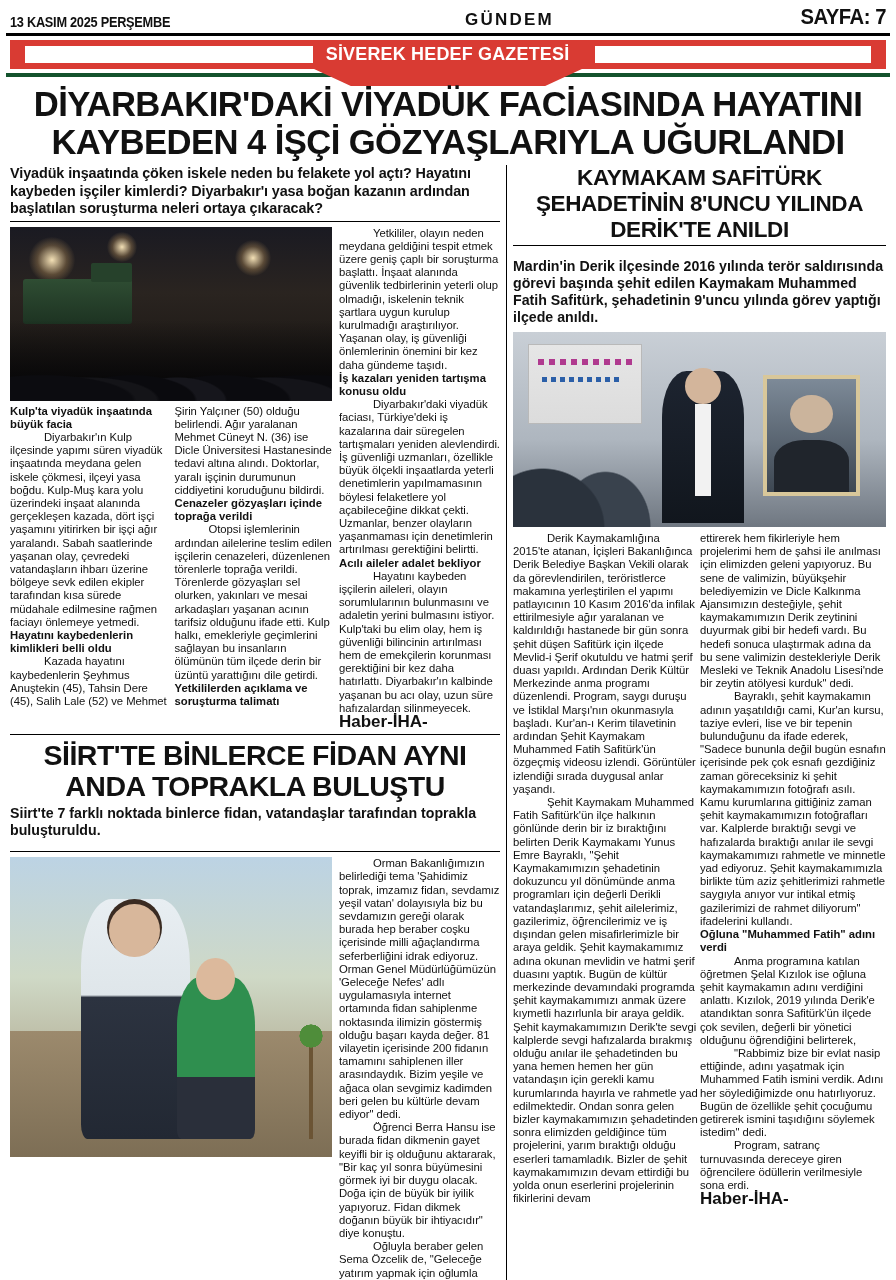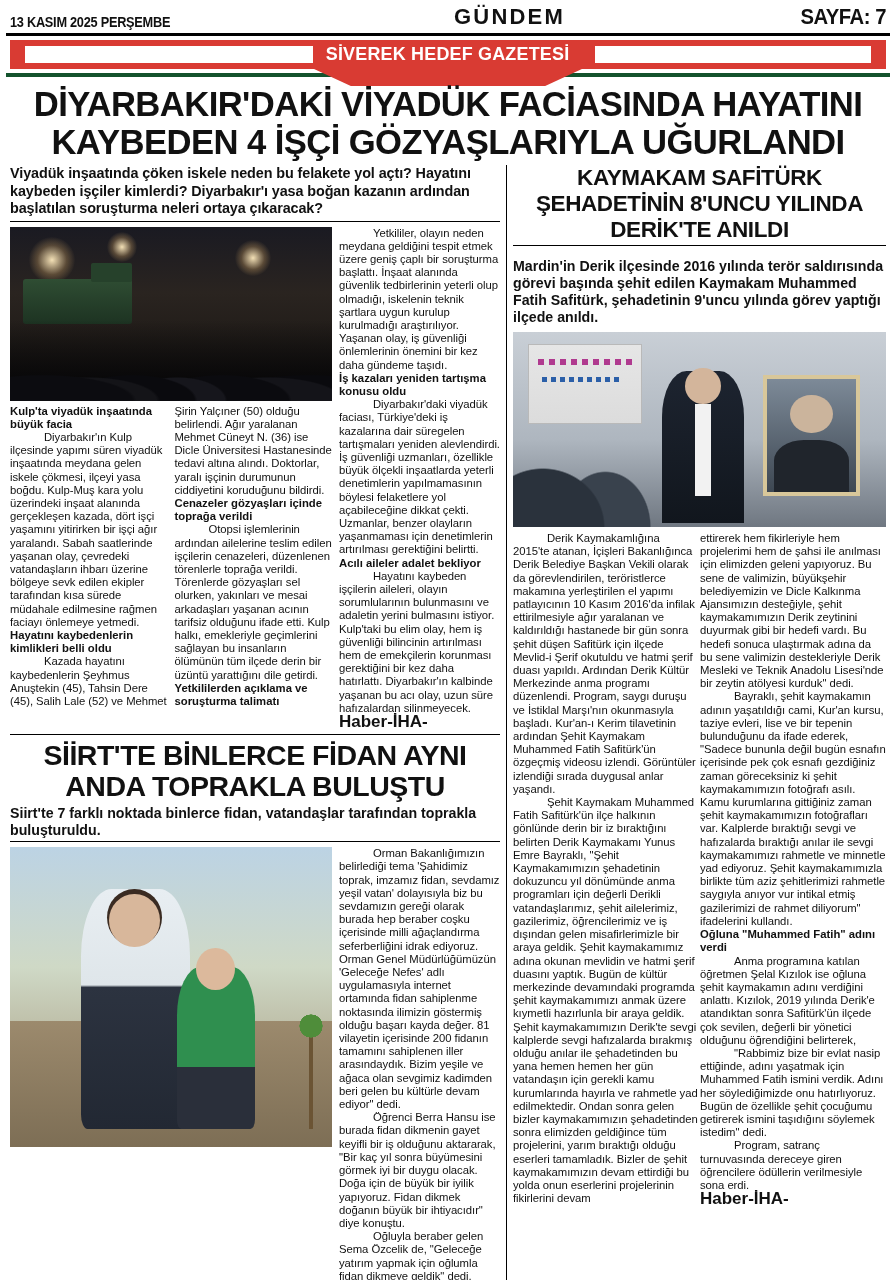--- a/index.html
+++ b/index.html
@@ -34,21 +34,21 @@
   .topbar .date {
     font-weight: bold;
     font-size: 14.5px;
     letter-spacing: -0.3px;
     transform: scaleX(0.88);
     transform-origin: left bottom;
     white-space: nowrap;
   }
   .topbar .section {
     font-weight: bold;
-    font-size: 22px;
+    font-size: 17px;
     letter-spacing: 2.2px;
     margin-left: 34px;
   }
   .topbar .pageno {
     font-weight: bold;
     font-size: 22px;
     letter-spacing: -0.5px;
     transform: scaleX(0.92);
     transform-origin: right bottom;
     white-space: nowrap;
@@ -197,21 +197,21 @@
     font-size: 28.5px;
     line-height: 31px;
     letter-spacing: -0.5px;
     margin: 0 0 3px 0;
   }
   .sec-deck {
     font-weight: bold;
     font-size: 14.2px;
     line-height: 17px;
     border-bottom: 1.5px solid #000;
-    padding-bottom: 2px;
+    padding-bottom: 12px;
     margin-bottom: 5px;
   }
 
   
   .night-scene { background: linear-gradient(#1a1a22 0%, #2a2420 38%, #15120f 100%); }
   .night-scene .light {
     position: absolute; border-radius: 50%;
     background: radial-gradient(circle, rgba(255,235,190,.95) 0%, rgba(255,200,120,.25) 45%, rgba(255,180,90,0) 72%);
   }
   .night-scene .crowd {

